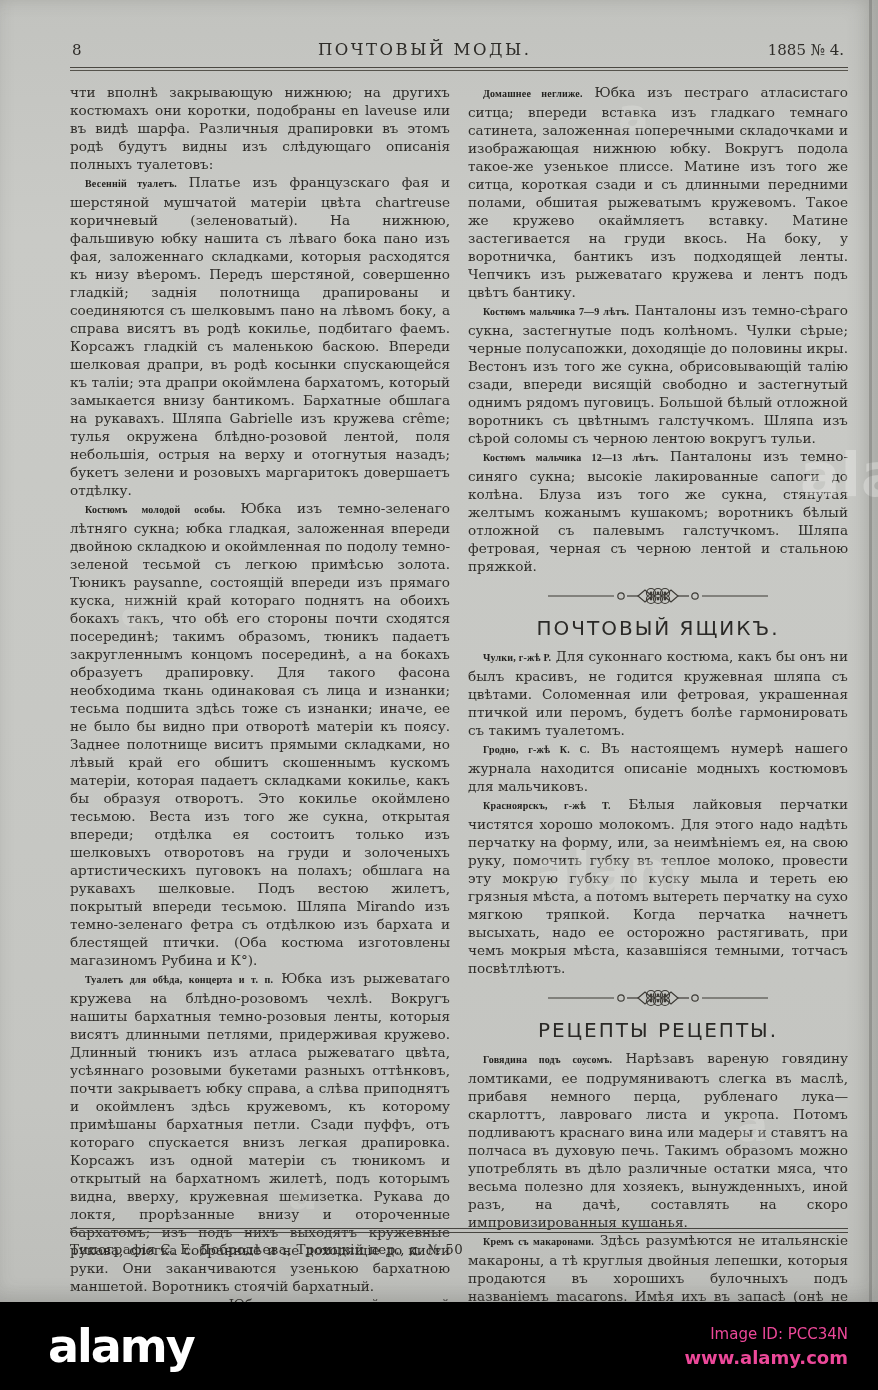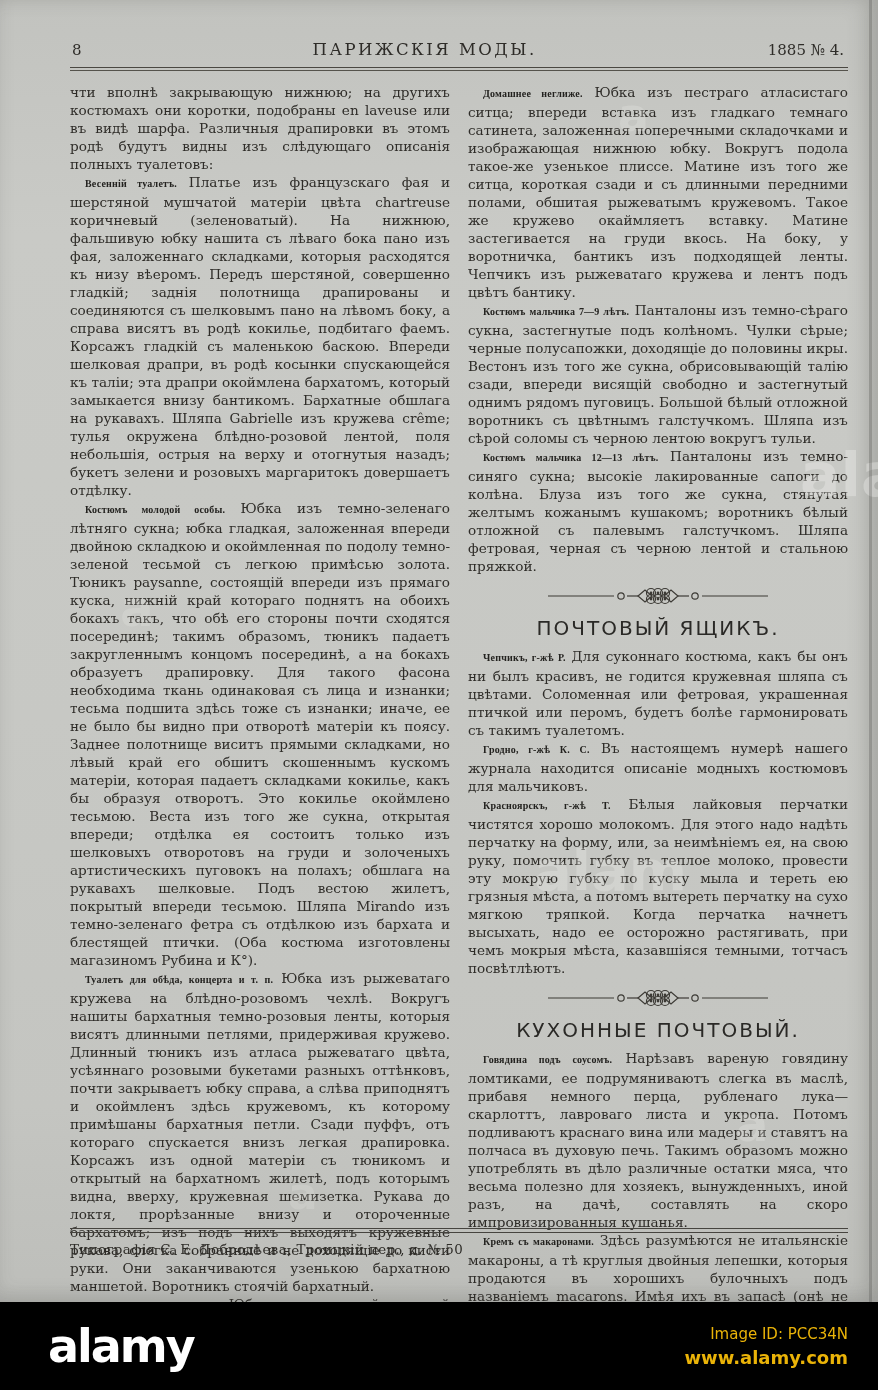--- a/index.html
+++ b/index.html
@@ -77,33 +77,33 @@
   
   .alamy-bar{
     position:relative;width:878px;height:88px;background:#000;
     display:flex;align-items:center;justify-content:space-between;
     padding:0 30px;box-sizing:border-box;
   }
   .alamy-logo{
     font-family:"DejaVu Sans", sans-serif;font-weight:700;
     font-size:46px;letter-spacing:-2px;color:#fff;margin-left:18px;
   }
-  .alamy-meta{text-align:right;color:#eab308;font-family:"DejaVu Sans", sans-serif;}
+  .alamy-meta{text-align:right;color:#ec4899;font-family:"DejaVu Sans", sans-serif;}
   .alamy-id{font-size:15px;margin-bottom:4px;}
   .alamy-url{font-size:18px;font-weight:700;}
   svg.orn{vertical-align:middle;}
 </style>
 </head>
 <body>
 
 <div class="scan">
 
   <div class="header">
     <span class="pageno">8</span>
-    <span class="title">ПАРИЖСКІЯ МОДЫ.</span>
+    <span class="title">ПОЧТОВЫЙ МОДЫ.</span>
     <span class="issue">1885 № 4.</span>
   </div>
   <div class="headrule"></div>
 
   <div class="columns">
 
     <div class="col">
       <p class="noindent"><span>чти вполнѣ закрывающую нижнюю; на другихъ костюмахъ они коротки, подобраны en laveuse или въ видѣ шарфа. Различныя драпировки въ этомъ родѣ будутъ видны изъ слѣдующаго описанія полныхъ туалетовъ:</span></p>
       <p><span class="lead">Весенній туалетъ.</span> <span>Платье изъ французскаго фая и шерстяной мушчатой матеріи цвѣта chartreuse коричневый (зеленоватый). На нижнюю, фальшивую юбку нашита съ лѣваго бока пано изъ фая, заложеннаго складками, которыя расходятся къ низу вѣеромъ. Передъ шерстяной, совершенно гладкій; заднія полотнища драпированы и соединяются съ шелковымъ пано на лѣвомъ боку, а справа висятъ въ родѣ кокилье, подбитаго фаемъ. Корсажъ гладкій съ маленькою баскою. Впереди шелковая драпри, въ родѣ косынки спускающейся къ таліи; эта драпри окоймлена бархатомъ, который замыкается внизу бантикомъ. Бархатные обшлага на рукавахъ. Шляпа Gabrielle изъ кружева crême; тулья окружена блѣдно-розовой лентой, поля небольшія, острыя на верху и отогнутыя назадъ; букетъ зелени и розовыхъ маргаритокъ довершаетъ отдѣлку.</span></p>
       <p><span class="lead">Костюмъ молодой особы.</span> <span>Юбка изъ темно-зеленаго лѣтняго сукна; юбка гладкая, заложенная впереди двойною складкою и окоймленная по подолу темно-зеленой тесьмой съ легкою примѣсью золота. Тюникъ paysanne, состоящій впереди изъ прямаго куска, нижній край котораго поднятъ на обоихъ бокахъ такъ, что обѣ его стороны почти сходятся посерединѣ; такимъ образомъ, тюникъ падаетъ закругленнымъ концомъ посерединѣ, а на бокахъ образуетъ драпировку. Для такого фасона необходима ткань одинаковая съ лица и изнанки; тесьма подшита здѣсь тоже съ изнанки; иначе, ее не было бы видно при отворотѣ матеріи къ поясу. Заднее полотнище виситъ прямыми складками, но лѣвый край его обшитъ скошеннымъ кускомъ матеріи, которая падаетъ складками кокилье, какъ бы образуя отворотъ. Это кокилье окоймлено тесьмою. Веста изъ того же сукна, открытая впереди; отдѣлка ея состоитъ только изъ шелковыхъ отворотовъ на груди и золоченыхъ артистическихъ пуговокъ на полахъ; обшлага на рукавахъ шелковые. Подъ вестою жилетъ, покрытый впереди тесьмою. Шляпа Mirando изъ темно-зеленаго фетра съ отдѣлкою изъ бархата и блестящей птички. (Оба костюма изготовлены магазиномъ Рубина и К°).</span></p>
@@ -139,21 +139,21 @@
               <circle cx="103" cy="14" r="1.4"></circle>
             <circle cx="110" cy="8" r="1.4"></circle>
               <circle cx="110" cy="14" r="1.4"></circle>
             <circle cx="117" cy="8" r="1.4"></circle>
               <circle cx="117" cy="14" r="1.4"></circle>
           </g>
         </svg>
       </div>
       <div class="section-heading">ПОЧТОВЫЙ ЯЩИКЪ.</div>
 
-      <p><span class="lead">Чепчикъ, г-жѣ Р.</span> <span>Для суконнаго костюма, какъ бы онъ ни былъ красивъ, не годится кружевная шляпа съ цвѣтами. Соломенная или фетровая, украшенная птичкой или перомъ, будетъ болѣе гармонировать съ такимъ туалетомъ.</span></p>
+      <p><span class="lead">Чулки, г-жѣ Р.</span> <span>Для суконнаго костюма, какъ бы онъ ни былъ красивъ, не годится кружевная шляпа съ цвѣтами. Соломенная или фетровая, украшенная птичкой или перомъ, будетъ болѣе гармонировать съ такимъ туалетомъ.</span></p>
       <p><span class="lead">Гродно, г-жѣ К. С.</span> <span>Въ настоящемъ нумерѣ нашего журнала находится описаніе модныхъ костюмовъ для мальчиковъ.</span></p>
       <p><span class="lead">Красноярскъ, г-жѣ Т.</span> <span>Бѣлыя лайковыя перчатки чистятся хорошо молокомъ. Для этого надо надѣть перчатку на форму, или, за неимѣніемъ ея, на свою руку, помочить губку въ теплое молоко, провести эту мокрую губку по куску мыла и тереть ею грязныя мѣста, а потомъ вытереть перчатку на сухо мягкою тряпкой. Когда перчатка начнетъ высыхать, надо ее осторожно растягивать, при чемъ мокрыя мѣста, казавшіяся темными, тотчасъ посвѣтлѣютъ.</span></p>
 
       <div class="ornament">
         <svg class="orn" width="220" height="22" viewBox="0 0 220 22">
           <g stroke="#3c3a35" fill="none" stroke-width="1.2">
             <line x1="0" y1="11" x2="66" y2="11"></line>
             <circle cx="73" cy="11" r="3.2"></circle>
             <line x1="79" y1="11" x2="90" y2="11"></line>
             <path d="M90 11 L97 5 L104 11 L97 17 Z"></path>
@@ -171,21 +171,21 @@
           <g fill="#3c3a35">
             <circle cx="103" cy="8" r="1.4"></circle>
               <circle cx="103" cy="14" r="1.4"></circle>
             <circle cx="110" cy="8" r="1.4"></circle>
               <circle cx="110" cy="14" r="1.4"></circle>
             <circle cx="117" cy="8" r="1.4"></circle>
               <circle cx="117" cy="14" r="1.4"></circle>
           </g>
         </svg>
       </div>
-      <div class="section-heading">КУХОННЫЕ ПОЧТОВЫЙ.</div>
+      <div class="section-heading">РЕЦЕПТЫ РЕЦЕПТЫ.</div>
 
       <p><span class="lead">Говядина подъ соусомъ.</span> <span>Нарѣзавъ вареную говядину ломтиками, ее подрумяниваютъ слегка въ маслѣ, прибавя немного перца, рубленаго лука—скарлоттъ, лавроваго листа и укропа. Потомъ подливаютъ краснаго вина или мадеры и ставятъ на полчаса въ духовую печь. Такимъ образомъ можно употреблять въ дѣло различные остатки мяса, что весьма полезно для хозяекъ, вынужденныхъ, иной разъ, на дачѣ, составлять на скоро импровизированныя кушанья.</span></p>
       <p><span class="lead">Кремъ съ макаронами.</span> <span>Здѣсь разумѣются не итальянскіе макароны, а тѣ круглыя двойныя лепешки, которыя продаются въ хорошихъ булочныхъ подъ названіемъ macarons. Имѣя ихъ въ запасѣ (онѣ не черствѣютъ), дачныя жительницы могутъ тоже угощать своихъ гостей очень вкуснымъ и наряднымъ пирожнымъ: сбить кремъ изъ сливокъ, имъ покрываютъ макароны, уложенные на блюдо. Пропитавшись сливками, эти макароны очень вкусны,—гораздо вкуснѣе бисквитовъ, обыкновенно подаваемыхъ къ крему.</span></p>
 
     </div>
   </div>
 
   <div class="footrule"></div>
   <div class="footer">
     <span class="imprint">Типографія С. Е. Добродѣева, Троицкій пер., д. № 50</span>

